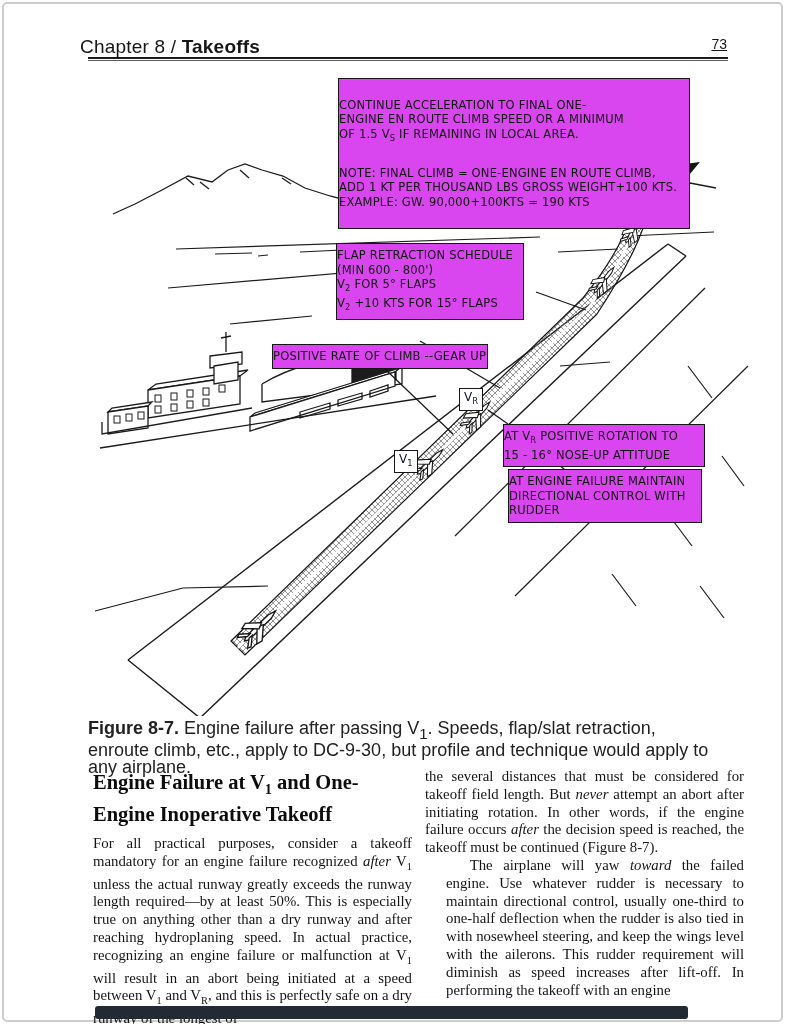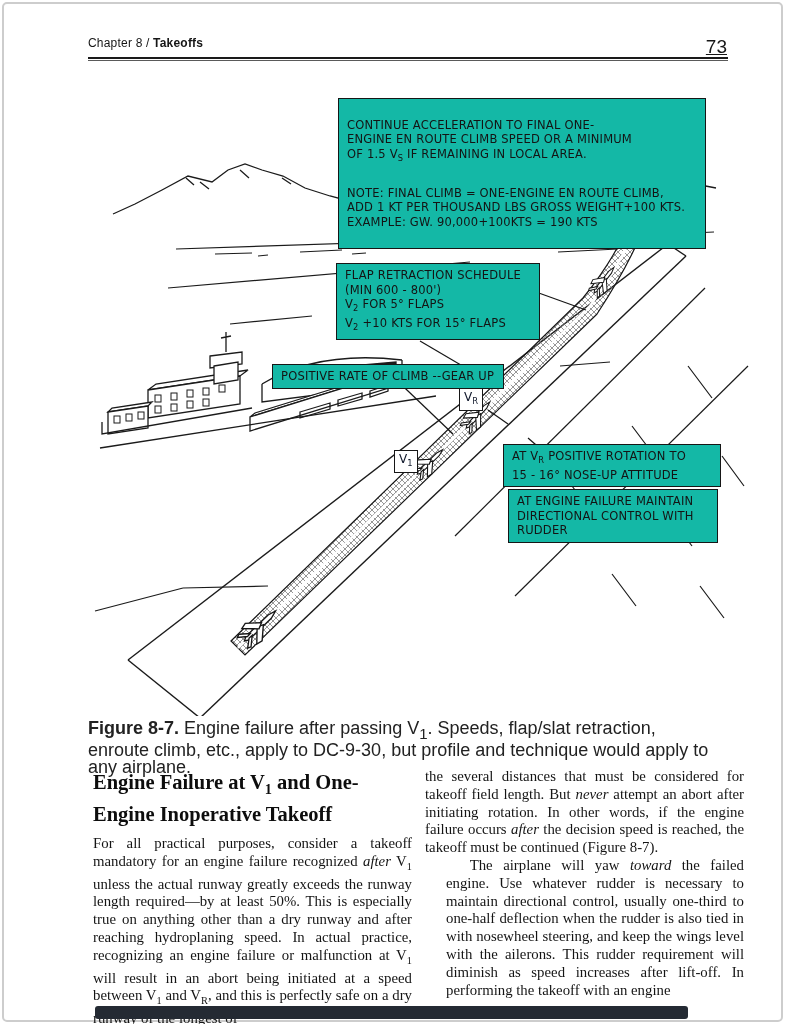--- a/index.html
+++ b/index.html
@@ -1,32 +1,32 @@
 <!DOCTYPE html>
 <html><head>
 <meta charset="utf-8">
 <style>
   html,body{margin:0;padding:0;background:#e8e8e8;}
   .page{position:relative;width:785px;height:1024px;background:#ffffff;overflow:hidden;
         font-family:"Liberation Sans","DejaVu Sans",sans-serif;color:#161616;}
   .scan-frame{position:absolute;inset:2px;border:2px solid #cdcdcd;border-radius:5px;pointer-events:none;}
 
   
-  .hdr{position:absolute;left:88px;top:36px;width:640px;font-size:12px;letter-spacing:.2px;}
+  .hdr{position:absolute;left:80px;top:36px;width:640px;font-size:19px;letter-spacing:.2px;}
   .hdr .bold{font-weight:bold;}
-  .pagenum{position:absolute;top:36px;right:58px;font-size:19px;text-decoration:underline;}
+  .pagenum{position:absolute;top:36px;right:58px;font-size:14px;text-decoration:underline;}
   .rule1{position:absolute;left:88px;top:57px;width:640px;height:2px;background:#1a1a1a;}
   .rule2{position:absolute;left:88px;top:60px;width:640px;height:1px;background:#5a5a5a;}
 
   
   .fig{position:absolute;left:0;top:66px;width:785px;height:650px;}
   .fig svg{position:absolute;left:0;top:0;}
-  .callout{position:absolute;background:#14b8a6;border:1.6px solid #161616;
+  .callout{position:absolute;background:#d946ef;border:1.6px solid #161616;
            font:11.5px/14.5px "DejaVu Sans",sans-serif;letter-spacing:.2px;
-           padding:4px 8px;white-space:pre-line;color:#141414;margin-top:20px;}
+           padding:4px 0;white-space:pre-line;color:#141414;}
   .callout sub{font-size:.72em;}
   .speedtag{position:absolute;background:#fff;border:1.5px solid #161616;
             font:12px/13px "DejaVu Sans",sans-serif;padding:2px 4px;color:#0f172a;}
   .speedtag sub{font-size:.7em;}
   .note-part{margin-top:6px;}
 
   
   .caption{position:absolute;left:88px;top:720px;width:622px;
            font-size:18px;line-height:17px;color:#222;}
   .caption .cap-label{font-weight:bold;}

